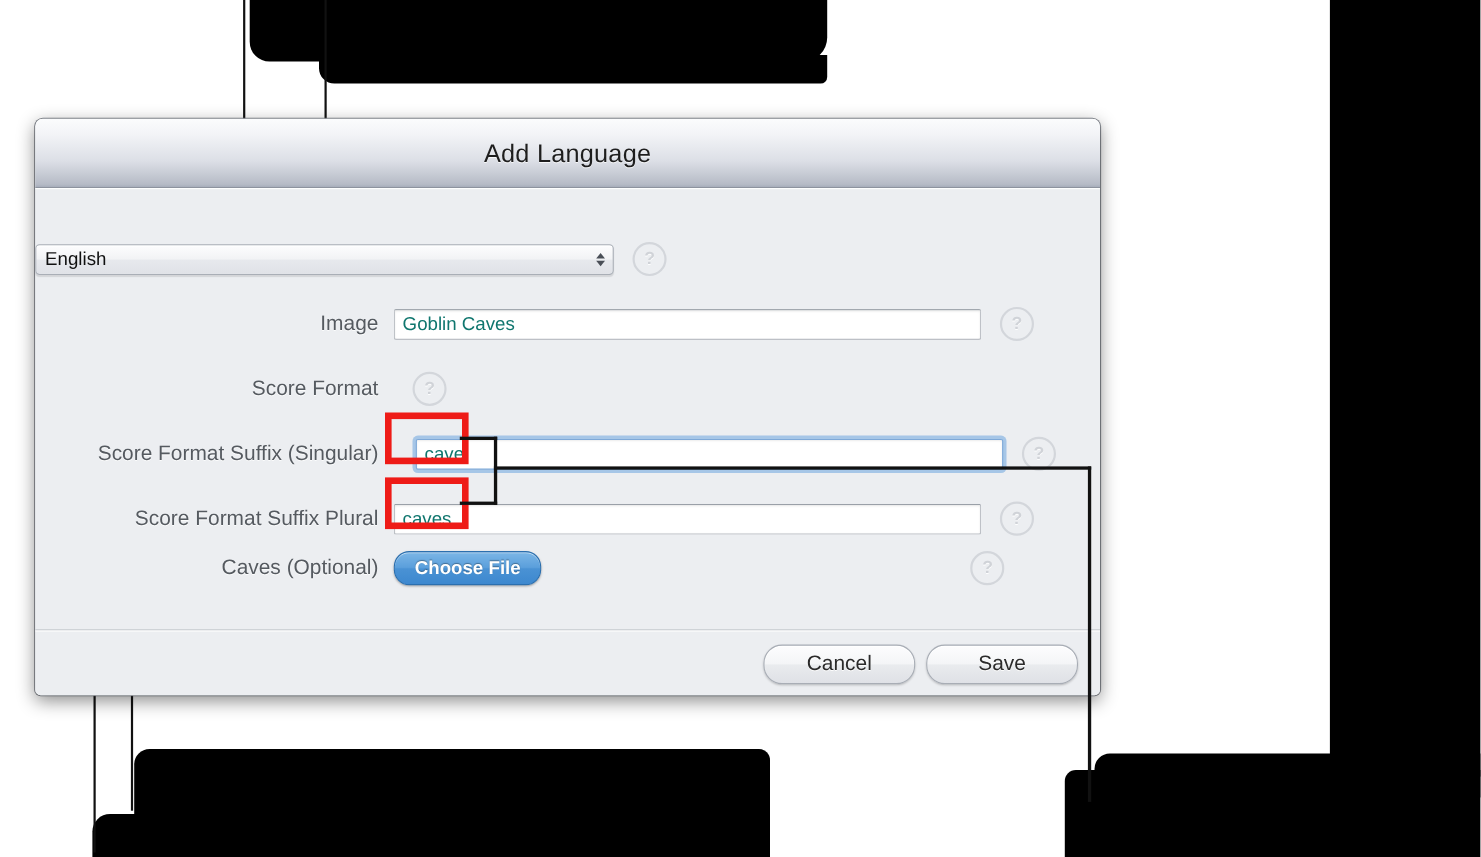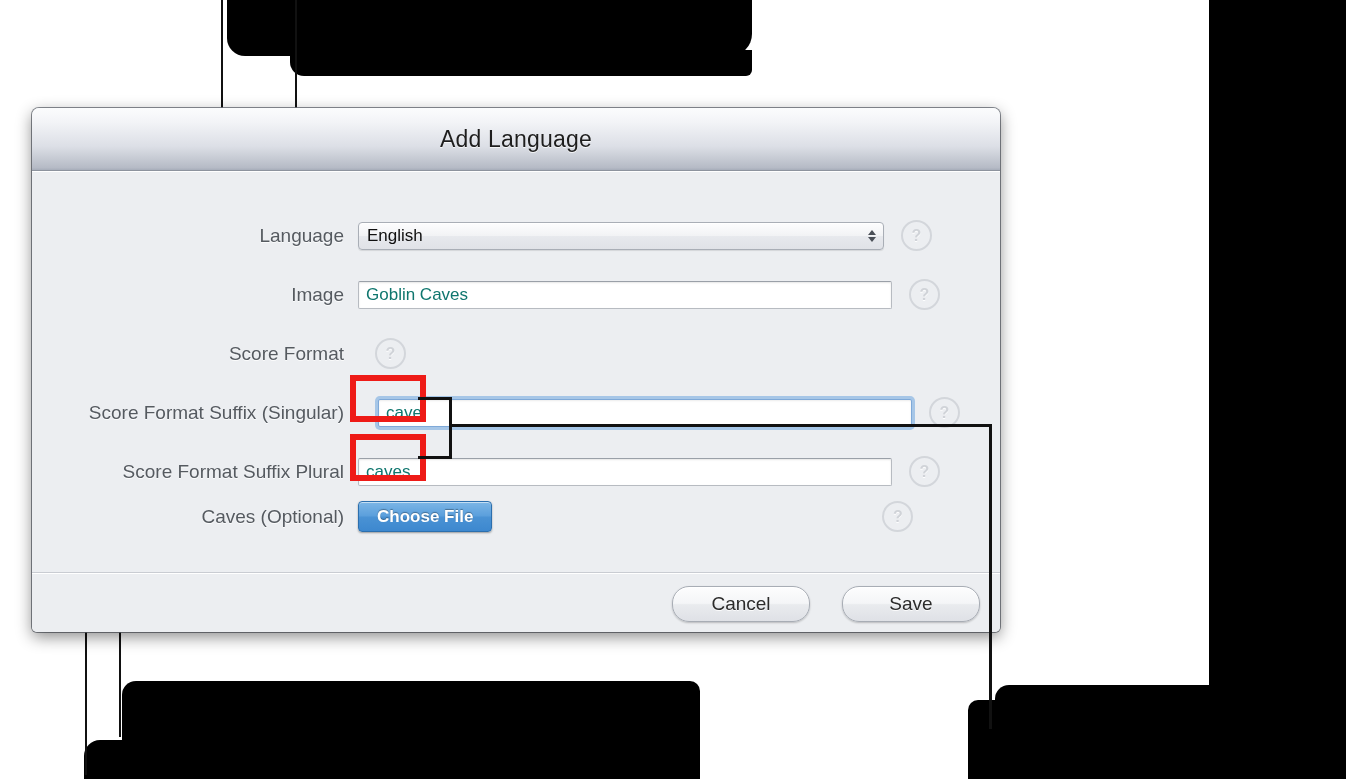--- a/index.html
+++ b/index.html
@@ -39,21 +39,21 @@
     position:relative;height:400px;
     background:#eceef1;
     border-top:1px solid #ffffff;
   }
   #footer{
     position:relative;height:61px;
     background:#eceef1;
     border-top:1px solid #c9ccd2;
     box-shadow:inset 0 1px 0 #ffffff;
     display:flex;align-items:center;justify-content:flex-end;
-    padding-right:20px;gap:32px;
+    padding-right:20px;gap:10px;
   }
 
   
   .row{position:absolute;display:flex;align-items:center;left:0;width:100%;}
   .lbl{
     width:312px;text-align:right;padding-right:14px;
     font-size:19px;color:#555a60;
     text-shadow:0 1px 0 rgba(255,255,255,.8);
     white-space:nowrap;
   }
@@ -97,21 +97,21 @@
     width:27px;height:27px;border-radius:50%;
     border:2px solid #d3d6db;
     color:#d0d3d8;font-size:16px;font-weight:bold;
     display:flex;align-items:center;justify-content:center;
     margin-left:17px;
     text-shadow:0 1px 0 rgba(255,255,255,.9);
   }
 
   
   .bluebtn{
-    height:29px;border-radius:4px;padding:0 18px;
+    height:29px;border-radius:14px;padding:0 18px;
     border:1px solid #2c6fae;
     background:linear-gradient(to bottom,#7cb6e6 0%,#5b9fdc 48%,#4a92d4 52%,#3d88cf 100%);
     box-shadow:0 1px 2px rgba(0,0,0,.35), inset 0 1px 0 rgba(255,255,255,.55);
     display:flex;align-items:center;justify-content:center;
     color:#ffffff;font-size:17px;font-weight:bold;
     text-shadow:0 -1px 1px rgba(0,0,0,.35);
   }
 
   
   .pbtn{
@@ -159,21 +159,20 @@
 
   <div id="dialog">
 
     <div id="titlebar">
       <div class="title">Add Language</div>
     </div>
 
     <div id="formarea">
 
       <div class="row" style="top:48px;">
-        <div class="lbl">Language</div>
         <div class="ctl">
           <div class="sel">
             <span>English</span>
             <span class="arrows">
                 <i class="up"></i>
                 <i class="dn"></i>
               </span>
           </div>
         </div>
         <div class="help">?</div>

